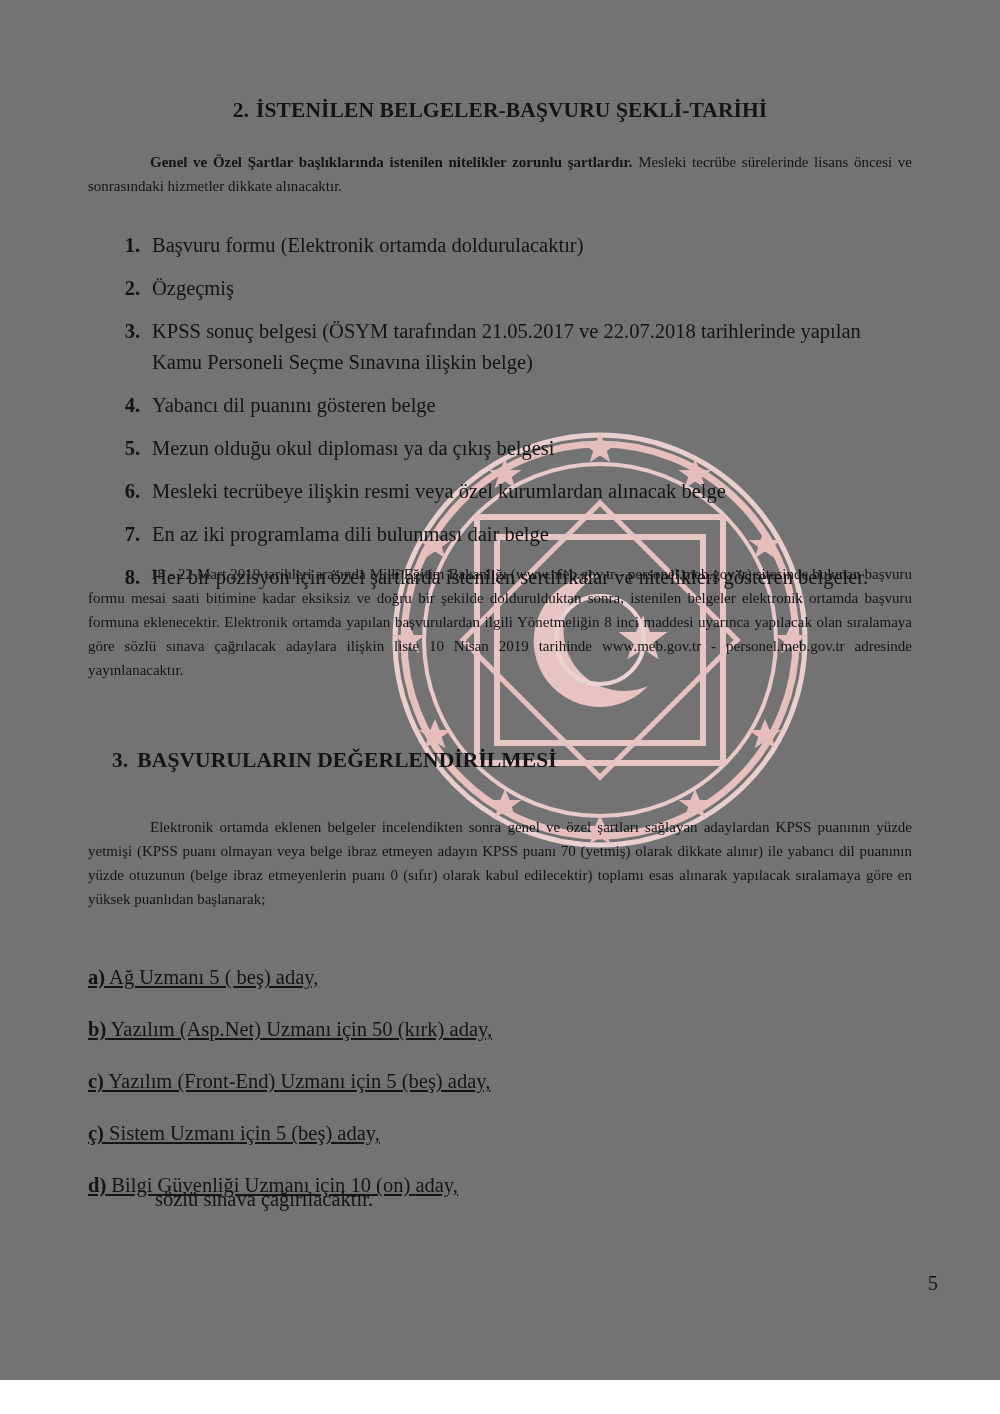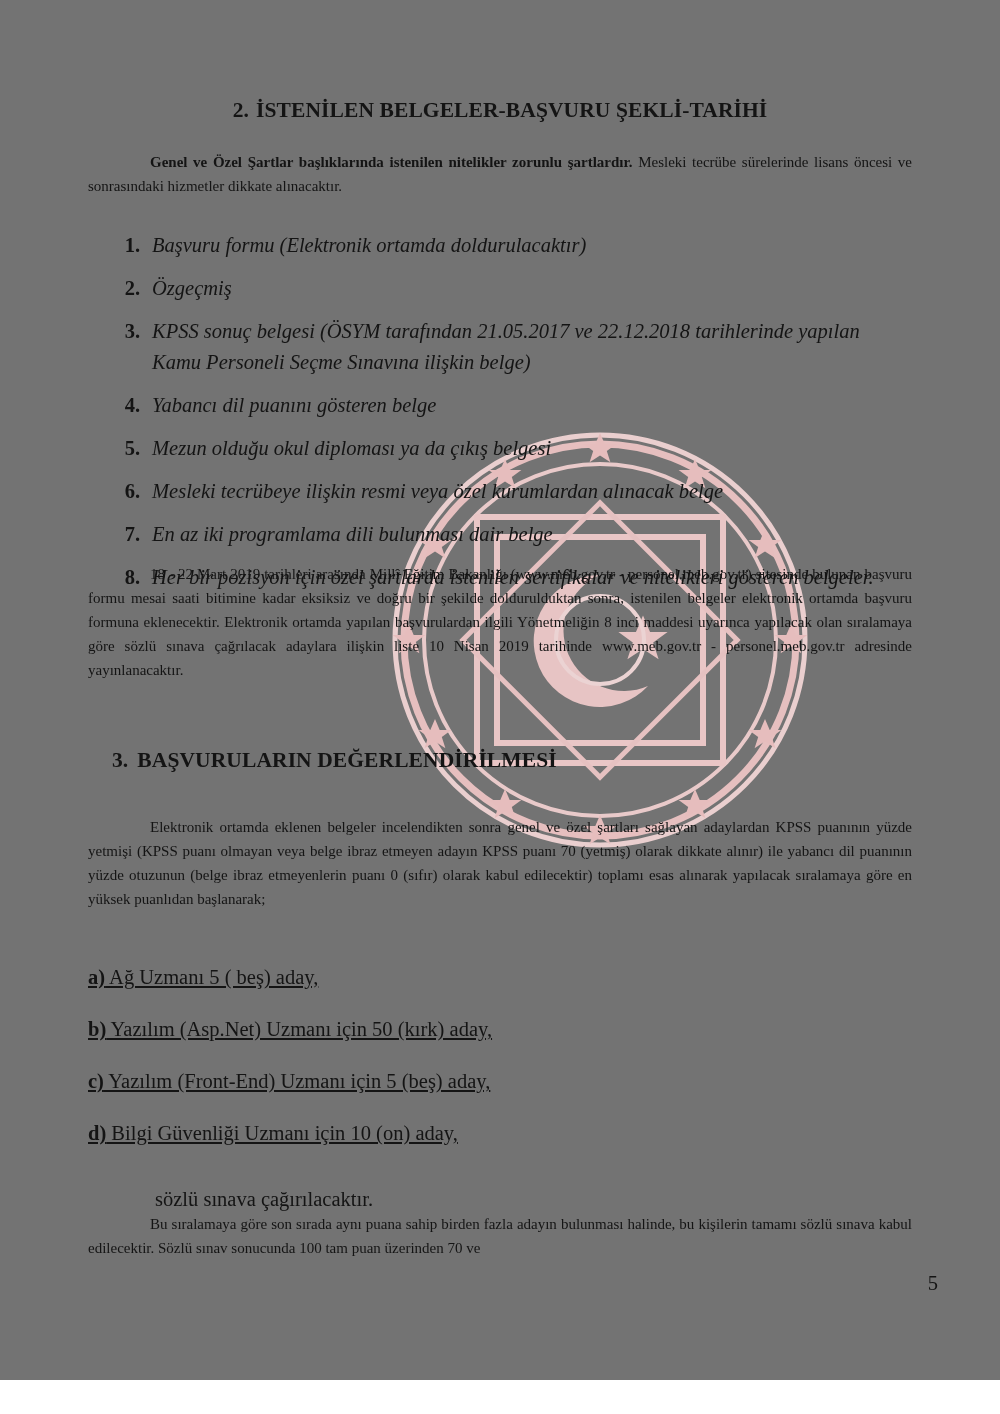--- a/index.html
+++ b/index.html
@@ -79,21 +79,21 @@
     margin-bottom: 12px;
   }
   .num-item .marker {
     position: absolute;
     left: 34px;
     top: 0;
     font-weight: bold;
     text-align: right;
     width: 18px;
   }
-  .num-item .body { display: block; font-style: italic; }
+  .num-item .body { display: block; }
 
   
   .letter-list {
     position: absolute;
     left: 88px;
     width: 824px;
     font-size: 20.5px;
     line-height: 30px;
     text-decoration: underline;
   }
@@ -190,21 +190,21 @@
       <div class="num-item">
         <span class="marker">1.</span>
         <span class="body">Başvuru formu (Elektronik ortamda doldurulacaktır)</span>
       </div>
       <div class="num-item">
         <span class="marker">2.</span>
         <span class="body">Özgeçmiş</span>
       </div>
       <div class="num-item">
         <span class="marker">3.</span>
-        <span class="body">KPSS sonuç belgesi (ÖSYM tarafından 21.05.2017 ve 22.12.2018 tarihlerinde yapılan Kamu Personeli Seçme Sınavına ilişkin belge)</span>
+        <span class="body">KPSS sonuç belgesi (ÖSYM tarafından 21.05.2017 ve 22.07.2018 tarihlerinde yapılan Kamu Personeli Seçme Sınavına ilişkin belge)</span>
       </div>
       <div class="num-item">
         <span class="marker">4.</span>
         <span class="body">Yabancı dil puanını gösteren belge</span>
       </div>
       <div class="num-item">
         <span class="marker">5.</span>
         <span class="body">Mezun olduğu okul diploması ya da çıkış belgesi</span>
       </div>
       <div class="num-item">
@@ -233,24 +233,26 @@
       <div class="letter-item">
         <span class="marker">a)</span><span> Ağ Uzmanı 5 ( beş) aday,</span>
       </div>
       <div class="letter-item">
         <span class="marker">b)</span><span> Yazılım (Asp.Net) Uzmanı için 50 (kırk) aday,</span>
       </div>
       <div class="letter-item">
         <span class="marker">c)</span><span> Yazılım (Front-End) Uzmanı için 5 (beş) aday,</span>
       </div>
       <div class="letter-item">
+        <span class="marker">ç)</span><span> Sistem Uzmanı için 5 (beş) aday,</span>
+      </div>
+      <div class="letter-item">
         <span class="marker">d)</span><span> Bilgi Güvenliği Uzmanı için 10 (on) aday,</span>
       </div>
     </div>
 
     <div class="indent-line" style="top:1184px;">sözlü sınava çağırılacaktır.</div>
 
-    <div class="para lead" style="top:1212px;">Bu sıralamaya göre son sırada aynı puana sahip birden fazla adayın bulunması halinde, bu kişilerin tamamı sözlü sınava kabul edilecektir. Sözlü sınav sonucunda 100 tam puan üzerinden 70 ve</div>
 
     <div class="page-number" style="top:1272px;">5</div>
 
   </div>
 </div>
 
 </body></html>

